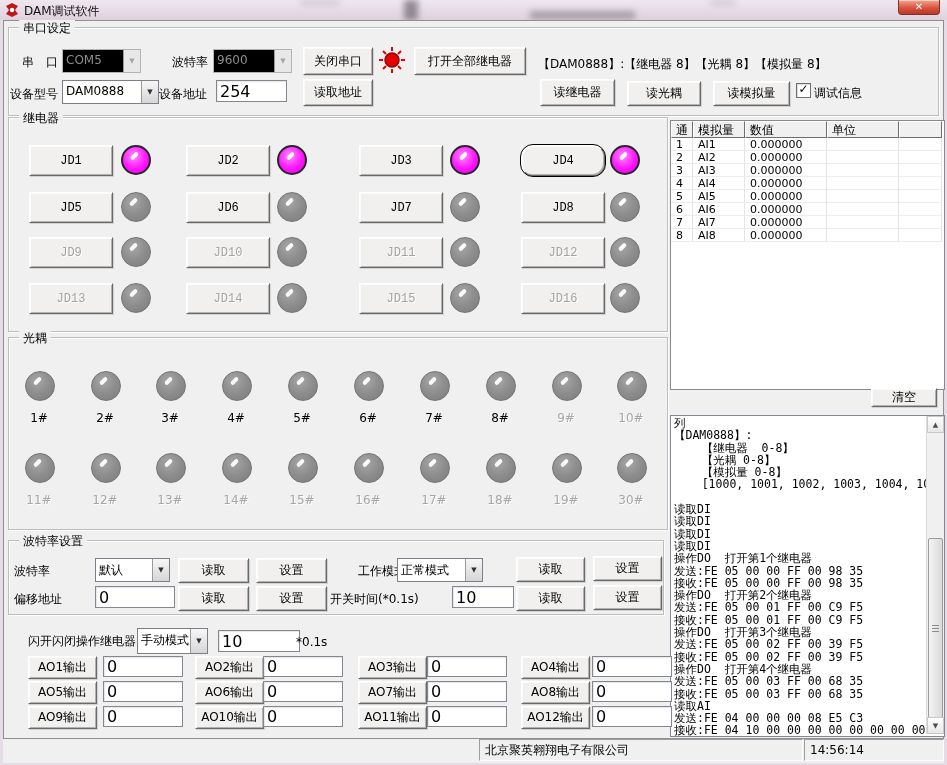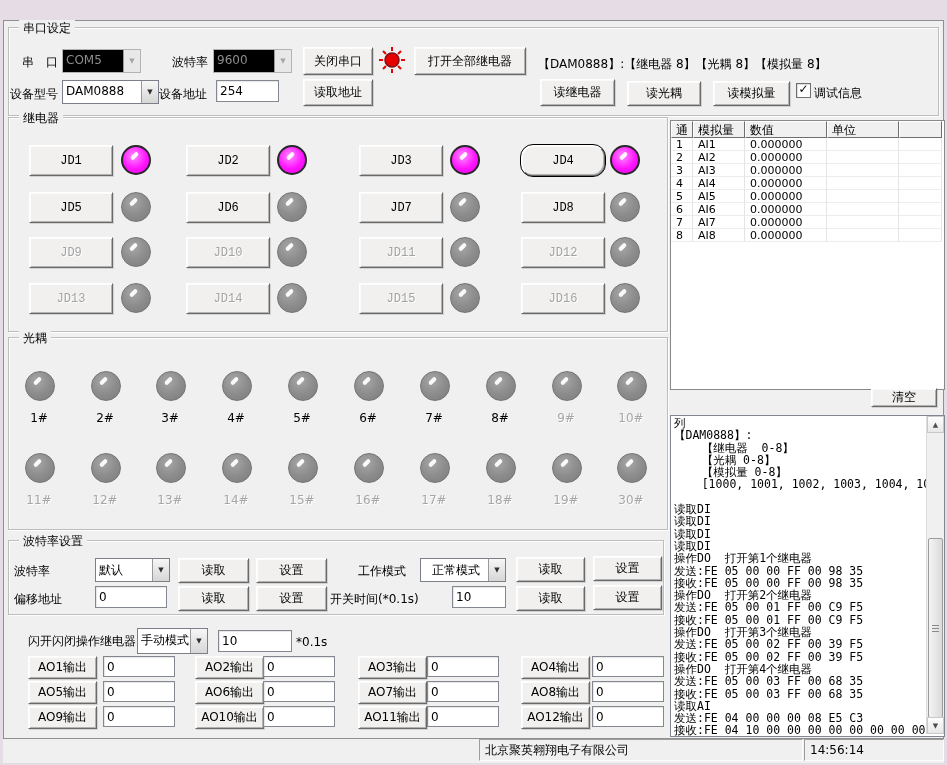--- a/index.html
+++ b/index.html
@@ -21,22 +21,22 @@
   .content-bg{position:absolute;left:3px;top:20px;width:939px;height:717px;background:#f0f0f0;
               border:1px solid #8f8f8f;}
   .group{position:absolute;border:1px solid #bdbdbd;box-shadow:inset 1px 1px 0 #fdfdfd,1px 1px 0 #fdfdfd;}
   .group-title{position:absolute;top:-8px;left:10px;background:#f0f0f0;padding:0 4px;font-size:12px;}
   .lbl{position:absolute;font-size:12px;white-space:nowrap;}
   .btn{position:absolute;background:#f1f0ef;border:1px solid;border-color:#ffffff #6a6a6a #6a6a6a #ffffff;
        box-shadow:inset 1px 1px 0 #fbfbfb,inset -1px -1px 0 #b2b2b2,1px 1px 0 rgba(0,0,0,.12);
        display:flex;align-items:center;justify-content:center;font-size:12px;cursor:default;}
   .btn.disabled{color:#a3a3a3;text-shadow:1px 1px 0 #fff;}
   .btn.focused{outline:1px solid #000;box-shadow:inset 1px 1px 0 #fbfbfb,inset -1px -1px 0 #b2b2b2;border-radius:12px;}
-  .input{position:absolute;background:#fff;border:1px solid #828790;font-size:12px;
-         padding:0 0 0 3px;margin:0;box-shadow:inset 1px 1px 1px rgba(0,0,0,.10);
+  .input{position:absolute;background:#fff;border:1px solid #828790;font-size:16px;
+         padding:0 8px 0 3px;margin:0;box-shadow:inset 1px 1px 1px rgba(0,0,0,.10);
          font-family:"DejaVu Sans",sans-serif;}
   .combo{position:absolute;background:#fff;border:1px solid #7b7f87;display:flex;align-items:stretch;font-size:12px;}
   .combo .txt{flex:1;padding:3px 0 0 3px;overflow:hidden;white-space:nowrap;}
   .combo .arrow{width:16px;background:linear-gradient(#f7f7f7,#d6d6d6);border-left:1px solid #9a9a9a;
                 display:flex;align-items:center;justify-content:center;font-size:7px;color:#303030;}
   .combo.disabled{background:#000000;color:#8d8d8d;border-color:#b3b3b3;}
   .combo.disabled .arrow{color:#a5a5a5;background:#e8e8e8;}
   .led{position:absolute;width:28px;height:28px;border-radius:50%;}
   .led::after{content:"";position:absolute;left:7px;top:7px;width:9px;height:4px;border-radius:3px;
               background:#fff;opacity:.95;transform:rotate(-45deg);}
@@ -72,20 +72,32 @@
   
   .statusbar{position:absolute;left:3px;top:739px;width:941px;height:24px;background:#f0f0f0;}
   .sb-panel{position:absolute;top:0;height:22px;border:1px solid;border-color:#9d9d9d #fdfdfd #fdfdfd #9d9d9d;
             font-size:12px;display:flex;align-items:center;padding-left:5px;box-sizing:border-box;background:#f0f0f0;}
 </style>
 </head>
 <body>
 
 <div id="window">
 
+  <div class="titlebar">
+    <div class="tb-blob" style="left:404px;top:0;width:14px;height:20px;"></div>
+    <div class="tb-blob" style="left:530px;top:11px;width:105px;height:8px;opacity:.4;"></div>
+    <div class="tb-blob" style="left:300px;top:0;width:40px;height:5px;opacity:.18;"></div>
+    <div class="tb-blob" style="left:710px;top:0;width:26px;height:5px;opacity:.18;"></div>
+    <svg class="app-icon" viewBox="0 0 14 14">
+      <path d="M7 0 L13 3 L10 7 L13 11 L7 14 L1 11 L4 7 L1 3 Z" fill="#c01818"></path>
+      <circle cx="7" cy="7" r="2.2" fill="#fff"></circle>
+    </svg>
+    <span class="app-title">DAM调试软件</span>
+    <div class="close-btn">✕</div>
+  </div>
 
   <div class="content-bg"></div>
 
   <div class="group" style="left:8px;top:27px;width:929px;height:87px;">
     <span class="group-title">串口设定</span>
   </div>
   <span class="lbl" style="left:22px;top:54px;">串　口</span>
   <div class="combo disabled" style="left:62px;top:49px;width:77px;height:22px;">
     <span class="txt">COM5</span>
     <span class="arrow">▼</span>
@@ -321,21 +333,21 @@
     <span class="group-title">波特率设置</span>
   </div>
   <span class="lbl" style="left:14px;top:563px;">波特率</span>
   <div class="combo" style="left:95px;top:558px;width:73px;height:22px;">
     <span class="txt">默认</span>
     <span class="arrow">▼</span>
   </div>
   <div class="btn" style="left:178px;top:558px;width:69px;height:23px;">读取</div>
   <div class="btn" style="left:256px;top:558px;width:69px;height:23px;">设置</div>
   <span class="lbl" style="left:358px;top:563px;">工作模式</span>
-  <div class="combo" style="left:420px;top:558px;width:84px;height:22px;text-align:center;">
+  <div class="combo" style="left:397px;top:558px;width:84px;height:22px;">
     <span class="txt">正常模式</span>
     <span class="arrow">▼</span>
   </div>
   <div class="btn" style="left:516px;top:557px;width:67px;height:23px;">读取</div>
   <div class="btn" style="left:593px;top:556px;width:67px;height:23px;">设置</div>
 
   <span class="lbl" style="left:14px;top:591px;">偏移地址</span>
   <input class="input" style="left: 95px; top: 586px; width: 67px; height: 20px;" value="0">
   <div class="btn" style="left:178px;top:586px;width:69px;height:23px;">读取</div>
   <div class="btn" style="left:256px;top:586px;width:69px;height:23px;">设置</div>

